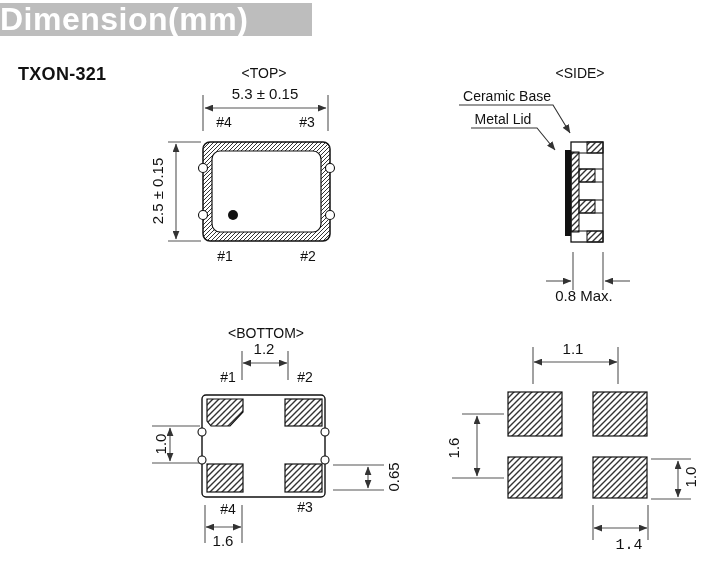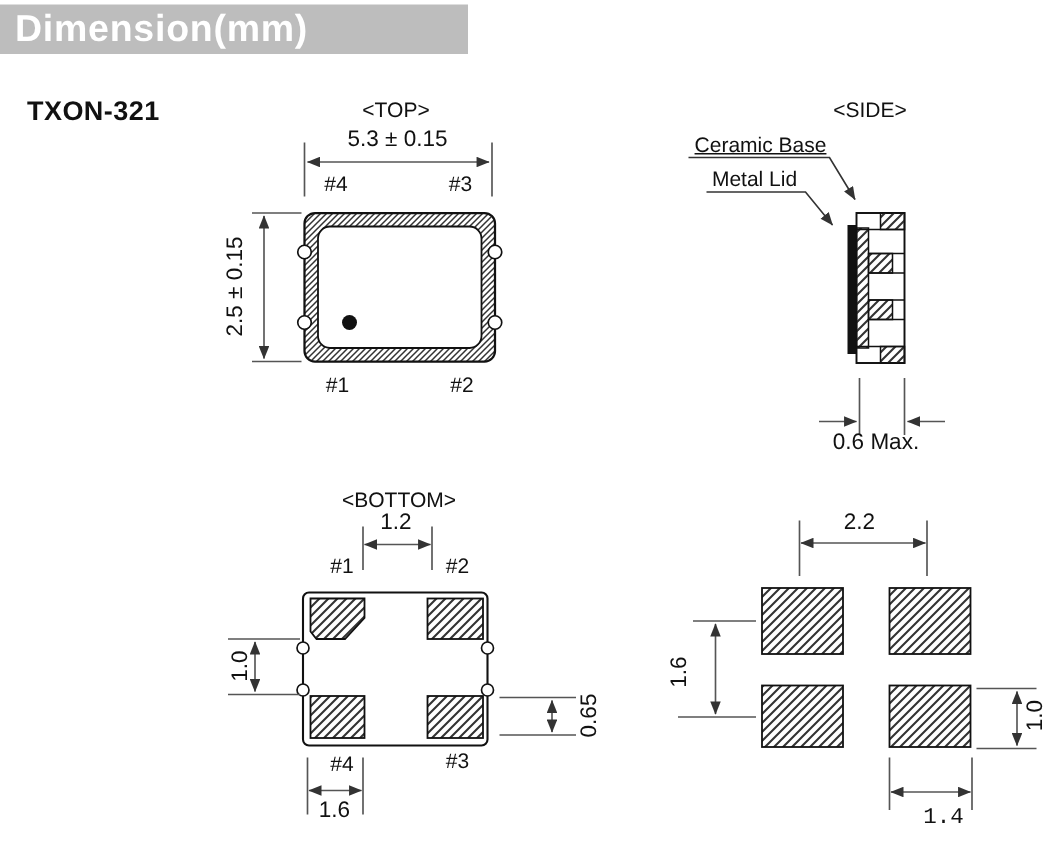--- a/index.html
+++ b/index.html
@@ -5,21 +5,21 @@
   html,body{margin:0;padding:0;background:#fff;}
   #stage{
     position:relative;width:709px;height:562px;background:#ffffff;
     font-family:"Liberation Sans", sans-serif;color:#111;overflow:hidden;
   }
   .hdr{
     position:absolute;left:0;top:3px;width:312px;height:33px;
     background:#bdbdbd;display:flex;align-items:center;
   }
   .hdr span{
-    color:#ffffff;font-size:25px;font-weight:bold;padding-left:10px;letter-spacing:0.5px;
+    color:#ffffff;font-size:32px;font-weight:bold;letter-spacing:0.5px;
   }
   .model{
     position:absolute;left:18px;top:64px;font-size:18px;font-weight:bold;letter-spacing:0.3px;
   }
   .lbl{
     position:absolute;transform:translate(-50%,-50%);
     font-size:14px;white-space:nowrap;line-height:1;
   }
   .lbl.rot{transform:translate(-50%,-50%) rotate(-90deg);}
   .lbl.dim{font-size:15px;}
@@ -134,32 +134,32 @@
 
   <div class="lbl" style="left:264px;top:73px;">&lt;TOP&gt;</div>
   <div class="lbl dim" style="left:265px;top:93px;">5.3 ± 0.15</div>
   <div class="lbl rot dim" style="left:157px;top:191px;">2.5 ± 0.15</div>
   <div class="lbl" style="left:224px;top:122px;">#4</div>
   <div class="lbl" style="left:307px;top:122px;">#3</div>
   <div class="lbl" style="left:225px;top:256px;">#1</div>
   <div class="lbl" style="left:308px;top:256px;">#2</div>
 
   <div class="lbl" style="left:580px;top:73px;">&lt;SIDE&gt;</div>
-  <div class="lbl" style="left:507px;top:96px;text-decoration:underline;">Ceramic Base</div>
+  <div class="lbl" style="left:507px;top:96px;">Ceramic Base</div>
   <div class="lbl" style="left:503px;top:119px;">Metal Lid</div>
-  <div class="lbl dim" style="left:584px;top:295px;">0.6 Max.</div>
+  <div class="lbl dim" style="left:584px;top:295px;">0.8 Max.</div>
 
   <div class="lbl" style="left:266px;top:333px;text-align:right;">&lt;BOTTOM&gt;</div>
   <div class="lbl dim" style="left:264px;top:348px;">1.2</div>
   <div class="lbl" style="left:228px;top:377px;">#1</div>
   <div class="lbl" style="left:305px;top:377px;">#2</div>
   <div class="lbl rot dim" style="left:160px;top:444px;">1.0</div>
   <div class="lbl rot dim" style="left:393px;top:477px;">0.65</div>
   <div class="lbl" style="left:228px;top:509px;">#4</div>
   <div class="lbl" style="left:305px;top:507px;">#3</div>
   <div class="lbl dim" style="left:223px;top:540px;">1.6</div>
 
-  <div class="lbl dim" style="left:573px;top:348px;">2.2</div>
+  <div class="lbl dim" style="left:573px;top:348px;">1.1</div>
   <div class="lbl rot dim" style="left:453px;top:448px;">1.6</div>
   <div class="lbl rot dim" style="left:690px;top:477px;">1.0</div>
   <div class="lbl dim" style="left:629px;top:545px;font-family:Liberation Mono, monospace;">1.4</div>
 
 </div>
 
 </body></html>

